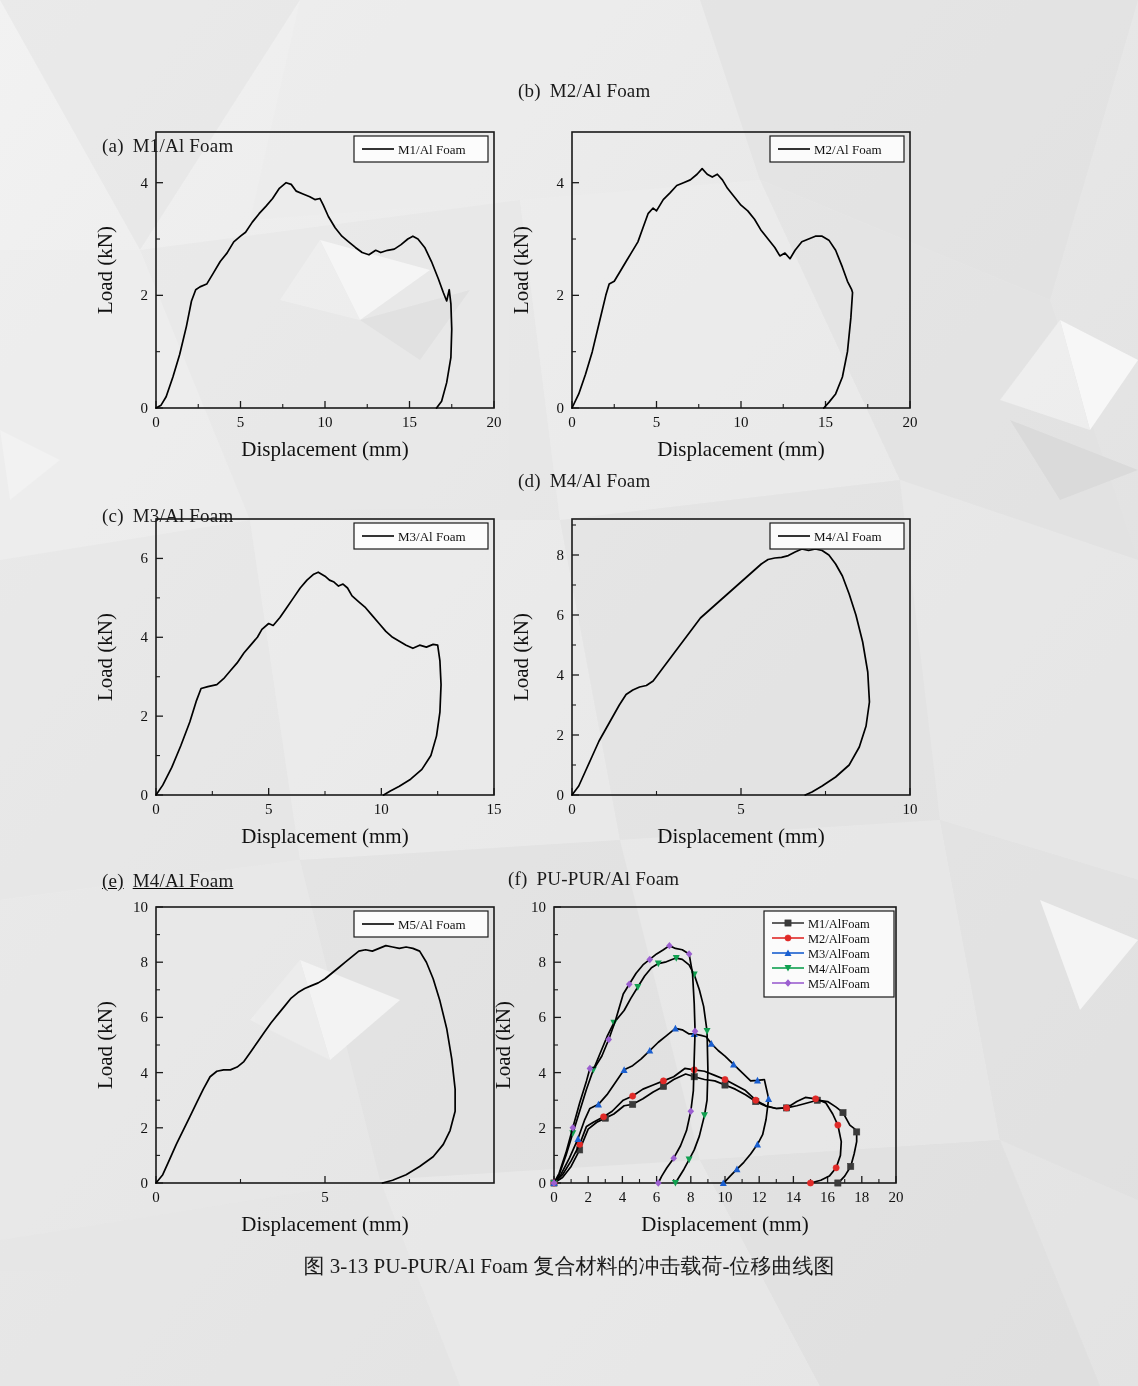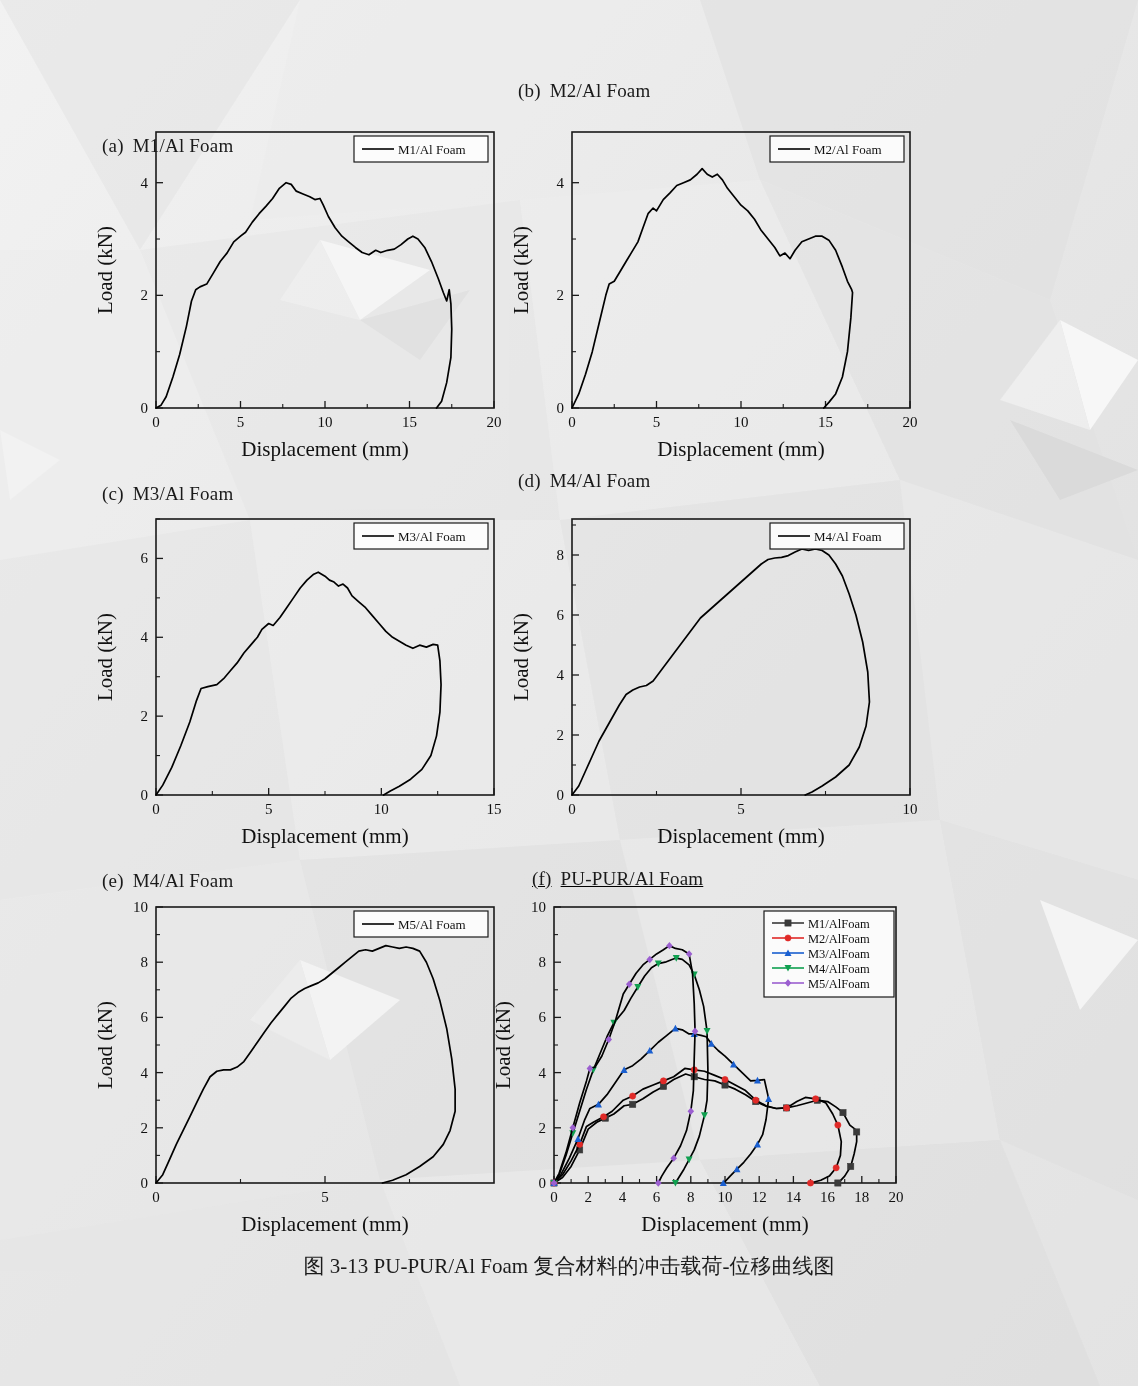--- a/index.html
+++ b/index.html
@@ -158,21 +158,21 @@
           <text x="46" y="69.69387755102042" class="ticklabel" text-anchor="end">4</text>
           <text x="223" y="338" class="axistitle" text-anchor="middle">Displacement (mm)</text>
           <text x="10" y="152" class="axistitle" text-anchor="middle" transform="rotate(-90 10 152)">Load (kN)</text>
           <path d="M54.00 290.00 L60.76 275.92 L67.52 256.20 L74.28 233.67 L81.04 205.51 L87.80 177.35 L91.18 166.08 L96.25 163.27 L103.01 152.00 L108.08 143.55 L113.15 135.10 L119.91 123.84 L124.98 109.76 L130.05 95.67 L135.12 90.04 L138.50 92.86 L145.26 81.59 L152.02 74.83 L158.78 67.51 L165.54 64.69 L172.30 61.88 L179.06 56.24 L184.13 50.61 L189.20 56.24 L194.27 59.06 L199.34 56.24 L204.41 61.88 L209.48 70.33 L216.24 78.78 L223.00 87.22 L229.76 92.86 L236.52 101.31 L243.28 112.57 L250.04 121.02 L256.80 129.47 L261.87 137.92 L266.94 135.10 L272.01 140.73 L277.08 132.29 L283.84 123.84 L290.60 121.02 L297.36 118.20 L304.12 118.20 L310.88 122.15 L317.64 132.29 L324.40 149.18 L329.47 163.27 L333.69 171.71 L334.54 174.53 L332.85 199.88 L329.47 233.67 L324.40 259.02 L317.64 275.92 L310.88 284.37 L305.81 290.00" class="curve" stroke="#000000" stroke-width="1.7"></path>
           <rect x="252" y="18" width="134" height="26" class="legendbox"></rect>
           <line x1="260" y1="31" x2="292" y2="31" stroke="#000000" stroke-width="1.6"></line>
           <text x="296" y="35.5" class="legendtext">M2/Al Foam</text>
         </svg>
   </div>
 
-  <div class="panel" style="left:102px;top:483px;text-align:center;">
+  <div class="panel" style="left:102px;top:505px;text-align:center;">
     <div class="panel-title">
       <span class="tag">(c)</span><span>M3/Al Foam</span>
     </div>
   </div>
   <div class="plot-wrap" style="left:102px;top:505px;">
     <svg class="plot" id="svg-c" width="410" height="350" viewBox="0 0 410 350">
           <rect x="54" y="14" width="338" height="276" class="frame"></rect>
           <line x1="54" y1="290" x2="54" y2="283" class="tick"></line>
           <text x="54" y="309" class="ticklabel" text-anchor="middle">0</text>
           <line x1="110.33333333333333" y1="290" x2="110.33333333333333" y2="286" class="tick-minor"></line>
@@ -238,21 +238,21 @@
           <line x1="54" y1="19.999999999999943" x2="58" y2="19.999999999999943" class="tick-minor"></line>
           <text x="223" y="338" class="axistitle" text-anchor="middle">Displacement (mm)</text>
           <text x="10" y="152" class="axistitle" text-anchor="middle" transform="rotate(-90 10 152)">Load (kN)</text>
           <path d="M54.00 290.00 L60.76 281.00 L67.52 266.00 L74.28 251.00 L81.04 236.00 L87.80 224.00 L94.56 212.00 L101.32 200.00 L108.08 189.50 L114.84 185.00 L121.60 182.00 L128.36 180.50 L135.12 176.00 L141.88 167.00 L148.64 158.00 L155.40 149.00 L162.16 140.00 L168.92 131.00 L175.68 122.00 L182.44 113.00 L189.20 107.00 L195.96 101.00 L202.72 95.00 L209.48 89.00 L216.24 83.00 L223.00 77.00 L229.76 71.00 L236.52 65.00 L243.28 59.00 L250.04 54.50 L256.80 53.00 L263.56 52.40 L270.32 50.60 L277.08 47.00 L283.84 44.00 L290.60 45.50 L297.36 44.00 L304.12 45.50 L310.88 50.00 L317.64 59.00 L324.40 71.00 L331.16 89.00 L337.92 110.00 L344.68 137.00 L349.75 167.00 L351.44 197.00 L348.06 221.00 L341.30 242.00 L331.16 260.00 L317.64 272.00 L304.12 281.00 L293.98 287.00 L287.22 290.00" class="curve" stroke="#000000" stroke-width="1.7"></path>
           <rect x="252" y="18" width="134" height="26" class="legendbox"></rect>
           <line x1="260" y1="31" x2="292" y2="31" stroke="#000000" stroke-width="1.6"></line>
           <text x="296" y="35.5" class="legendtext">M4/Al Foam</text>
         </svg>
   </div>
 
-  <div class="panel" style="left:102px;top:870px;">
+  <div class="panel" style="left:102px;top:870px;text-decoration:underline;">
     <div class="panel-title">
       <span class="tag">(e)</span><span>M4/Al Foam</span>
     </div>
   </div>
   <div class="plot-wrap" style="left:102px;top:893px;">
     <svg class="plot" id="svg-e" width="410" height="350" viewBox="0 0 410 350">
           <rect x="54" y="14" width="338" height="276" class="frame"></rect>
           <line x1="54" y1="290" x2="54" y2="283" class="tick"></line>
           <text x="54" y="309" class="ticklabel" text-anchor="middle">0</text>
           <line x1="138.5" y1="290" x2="138.5" y2="286" class="tick-minor"></line>
@@ -278,21 +278,21 @@
           <text x="46" y="19" class="ticklabel" text-anchor="end">10</text>
           <text x="223" y="338" class="axistitle" text-anchor="middle">Displacement (mm)</text>
           <text x="10" y="152" class="axistitle" text-anchor="middle" transform="rotate(-90 10 152)">Load (kN)</text>
           <path d="M54.00 290.00 L60.76 281.72 L67.52 266.54 L74.28 251.36 L81.04 237.56 L87.80 223.76 L94.56 209.96 L101.32 196.16 L108.08 183.74 L114.84 178.22 L121.60 176.84 L128.36 176.84 L135.12 174.08 L141.88 168.56 L148.64 158.90 L155.40 149.24 L162.16 139.58 L168.92 129.92 L175.68 121.64 L182.44 113.36 L189.20 105.08 L195.96 99.56 L202.72 95.42 L209.48 92.66 L216.24 89.90 L223.00 85.76 L229.76 80.24 L236.52 74.72 L243.28 69.20 L250.04 63.68 L256.80 58.16 L263.56 56.78 L270.32 58.16 L277.08 55.40 L283.84 52.64 L290.60 54.02 L297.36 55.40 L304.12 54.02 L310.88 55.40 L317.64 58.16 L324.40 69.20 L331.16 85.76 L337.92 107.84 L344.68 135.44 L349.75 165.80 L353.13 196.16 L353.13 218.24 L348.06 237.56 L341.30 251.36 L331.16 263.78 L317.64 273.44 L304.12 281.72 L290.60 287.24 L280.46 290.00" class="curve" stroke="#000000" stroke-width="1.7"></path>
           <rect x="252" y="18" width="134" height="26" class="legendbox"></rect>
           <line x1="260" y1="31" x2="292" y2="31" stroke="#000000" stroke-width="1.6"></line>
           <text x="296" y="35.5" class="legendtext">M5/Al Foam</text>
         </svg>
   </div>
 
-  <div class="panel" style="left:532px;top:868px;text-decoration:underline;">
+  <div class="panel" style="left:508px;top:868px;">
     <div class="panel-title">
       <span class="tag">(f)</span><span>PU-PUR/Al Foam</span>
     </div>
   </div>
   <div class="plot-wrap" style="left:508px;top:893px;">
     <svg class="plot" id="svg-f" width="410" height="350" viewBox="0 0 410 350">
           <rect x="46" y="14" width="342" height="276" class="frame"></rect>
           <line x1="46" y1="290" x2="46" y2="283" class="tick"></line>
           <text x="46" y="309" class="ticklabel" text-anchor="middle">0</text>
           <line x1="63.1" y1="290" x2="63.1" y2="286" class="tick-minor"></line>

